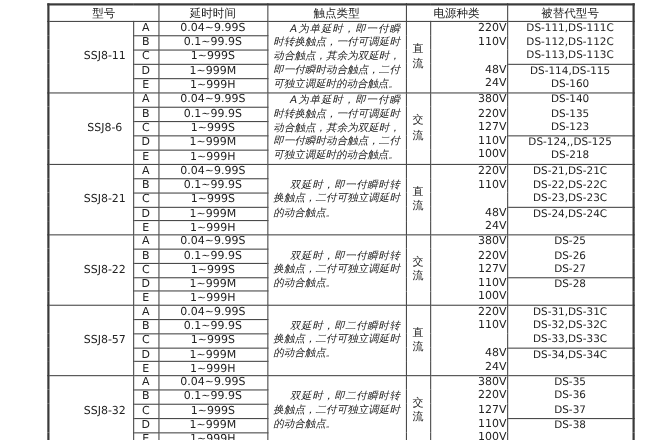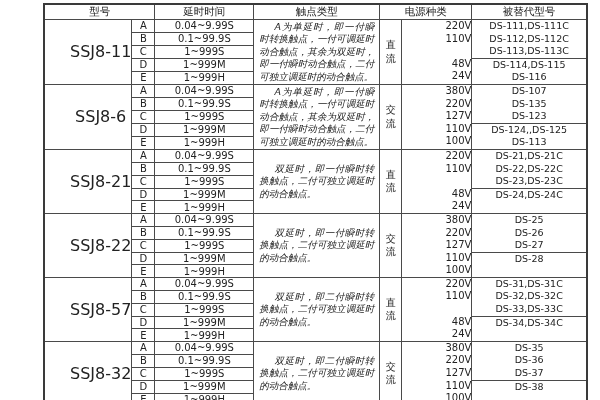--- a/index.html
+++ b/index.html
@@ -16,21 +16,21 @@
   td,th{
     border:1px solid #4a4a4a;
     padding:0;margin:0;
     text-align:center;vertical-align:middle;
     font-weight:normal;overflow:hidden;
     white-space:nowrap;
   }
   tr.hdr{height:14px;}
   th{font-size:10.5px;}
   tr.row{height:12.6px;}
-  td.model{font-size:16px;padding-left:25px;}
+  td.model{font-size:10px;padding-left:25px;}
   td.letter{font-size:10px;}
   td.delay{font-size:10px;}
   td.contact{vertical-align:middle;white-space:normal;font-style:italic;}
   p.ctxt{
     margin:0;padding:0 5px;
     font-size:9.5px;line-height:12.5px;
     text-align:justify;text-indent:1.6em;
   }
   td.power{vertical-align:middle;}
   .vert{
@@ -99,21 +99,21 @@
   </tr>
   <tr class="row">
     <td class="letter">C</td>
     <td class="delay">1~999S</td>
   </tr>
   <tr class="row">
     <td class="letter">D</td>
     <td class="delay">1~999M</td>
     <td class="rbot" rowspan="2">
       <div class="rline">DS-114,DS-115</div>
-      <div class="rline">DS-116</div>
+      <div class="rline">DS-160</div>
     </td>
   </tr>
   <tr class="row">
     <td class="letter">E</td>
     <td class="delay">1~999H</td>
   </tr>
 
   <tr class="row">
     <td class="model" rowspan="5">SSJ8-6</td>
     <td class="letter">A</td>
@@ -125,39 +125,39 @@
       <div class="vert">交流</div>
     </td>
     <td class="vstack" rowspan="5">
       <div class="vline">380V</div>
       <div class="vline">220V</div>
       <div class="vline">127V</div>
       <div class="vline">110V</div>
       <div class="vline">100V</div>
     </td>
     <td class="rtop" rowspan="3">
-      <div class="rline">DS-107</div>
+      <div class="rline">DS-140</div>
       <div class="rline">DS-135</div>
       <div class="rline">DS-123</div>
     </td>
   </tr>
   <tr class="row">
     <td class="letter">B</td>
     <td class="delay">0.1~99.9S</td>
   </tr>
   <tr class="row">
     <td class="letter">C</td>
     <td class="delay">1~999S</td>
   </tr>
   <tr class="row">
     <td class="letter">D</td>
     <td class="delay">1~999M</td>
     <td class="rbot" rowspan="2">
       <div class="rline">DS-124,,DS-125</div>
-      <div class="rline">DS-113</div>
+      <div class="rline">DS-218</div>
     </td>
   </tr>
   <tr class="row">
     <td class="letter">E</td>
     <td class="delay">1~999H</td>
   </tr>
 
   <tr class="row">
     <td class="model" rowspan="5">SSJ8-21</td>
     <td class="letter">A</td>

